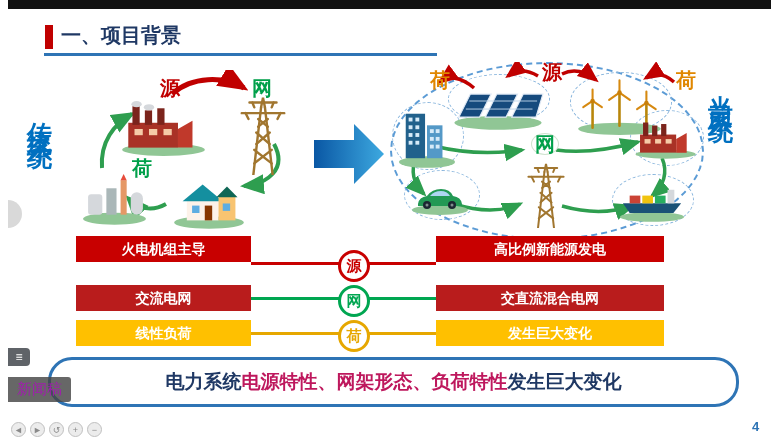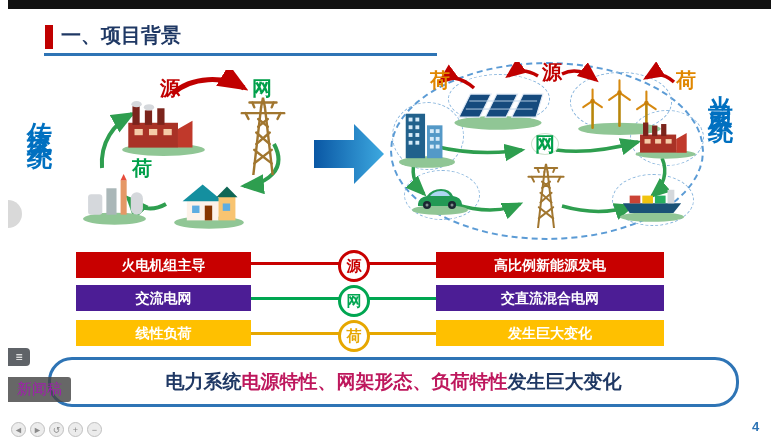--- a/index.html
+++ b/index.html
@@ -29,29 +29,29 @@
   .subcloud{position:absolute;border:1.5px dashed #8AB6DD;border-radius:50%;}
   .grid-pill{background:#ffffff;border-radius:50%;padding:0 3px;box-shadow:0 0 0 1px #cfe3cf;}
 
   .big-arrow{position:absolute;left:306px;top:122px;width:70px;height:64px;}
 
   
   .cmp-box{position:absolute;height:26px;line-height:26px;text-align:center;color:#fff;
            font-size:14px;font-weight:bold;}
   .cmp-left{left:68px;width:175px;}
   .cmp-right{left:428px;width:228px;}
-  .bg-red{background:#C80000;} .bg-green{background:#4c1d95;} .bg-yellow{background:#FFC000;}
+  .bg-red{background:#C80000;} .bg-green{background:#b91c1c;} .bg-yellow{background:#FFC000;}
   .cmp-line{position:absolute;left:243px;width:185px;height:3px;}
   .ln-red{background:#C80000;} .ln-green{background:#00A651;} .ln-yellow{background:#E6A700;}
   .cmp-badge{position:absolute;left:330px;width:26px;height:26px;border-radius:50%;background:#fff;
              text-align:center;line-height:26px;font-size:15px;font-weight:bold;}
   .bd-red{border:3px solid #C80000;color:#C80000;}
   .bd-green{border:3px solid #00A651;color:#00A651;}
   .bd-yellow{border:3px solid #E6A700;color:#E6A700;}
-  .row0{top:252px;} .row1{top:285px;} .row2{top:320px;}
+  .row0{top:236px;} .row1{top:285px;} .row2{top:320px;}
   .line0{top:262px;} .line1{top:297px;} .line2{top:332px;}
   .badge0{top:250px;} .badge1{top:285px;} .badge2{top:320px;}
 
   
   .conclusion{position:absolute;left:40px;top:357px;width:685px;height:44px;border:3px solid #2E74B5;
               border-radius:24px;background:#fff;text-align:center;line-height:44px;
               font-size:19px;font-weight:bold;white-space:nowrap;}
   .c-dark{color:#1F3864;} .c-red{color:#be185d;}
 
   .page-number{position:absolute;left:744px;top:419px;color:#2E74B5;font-size:13px;font-weight:bold;}

